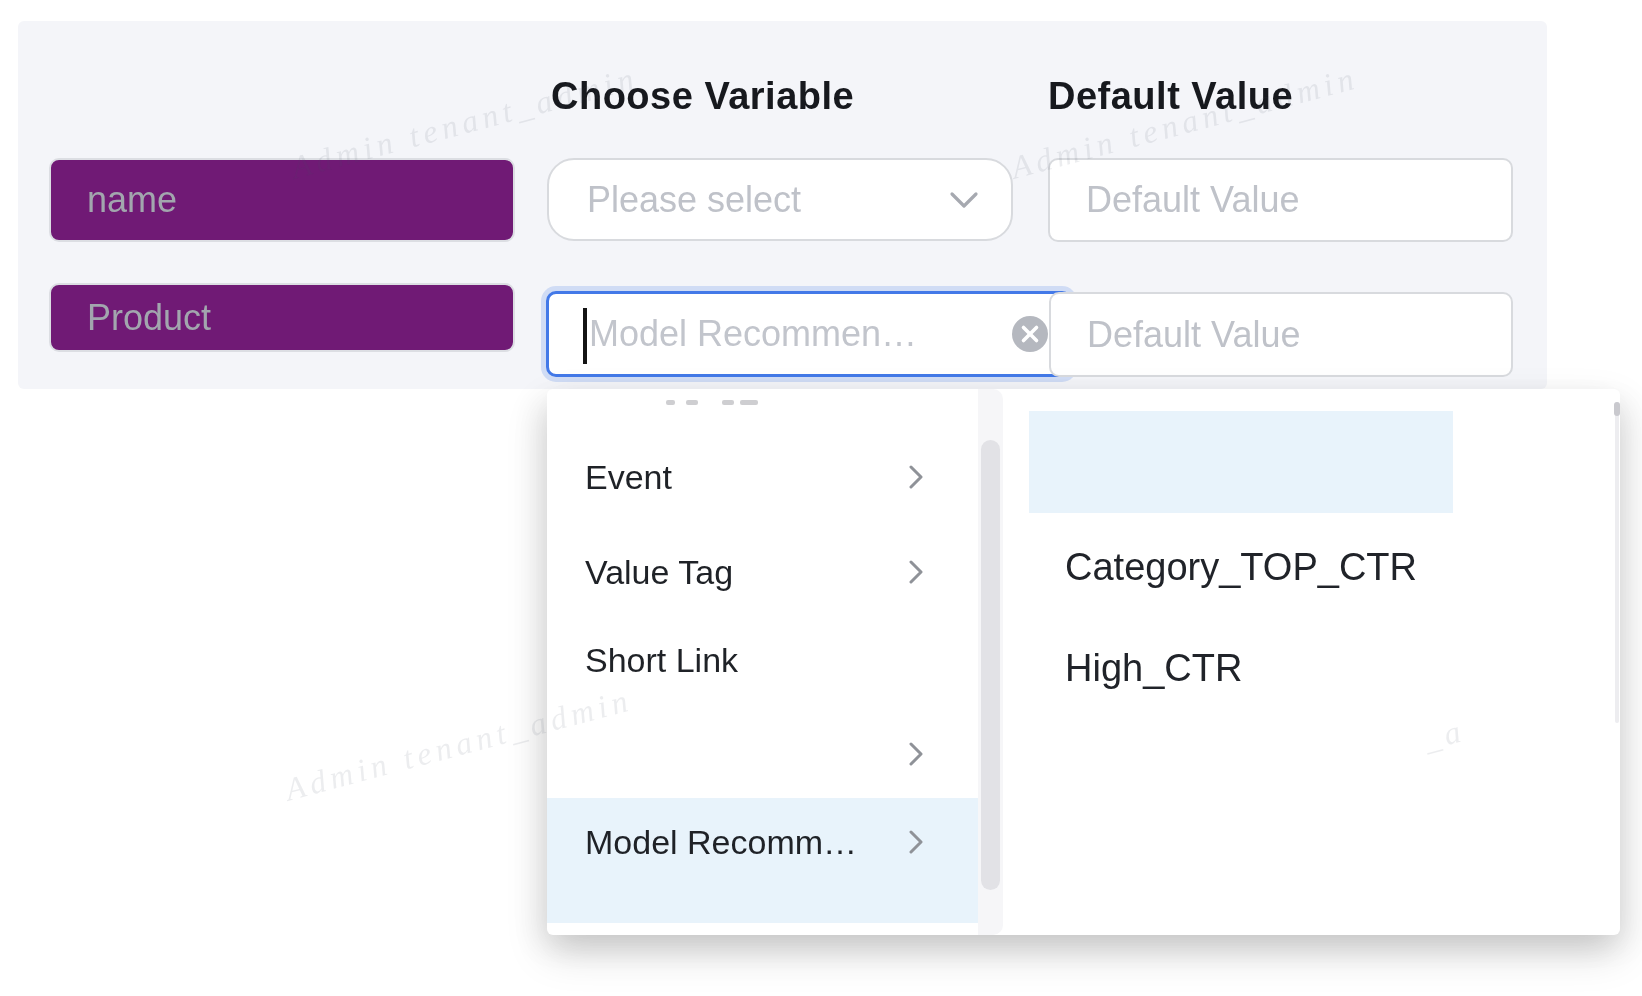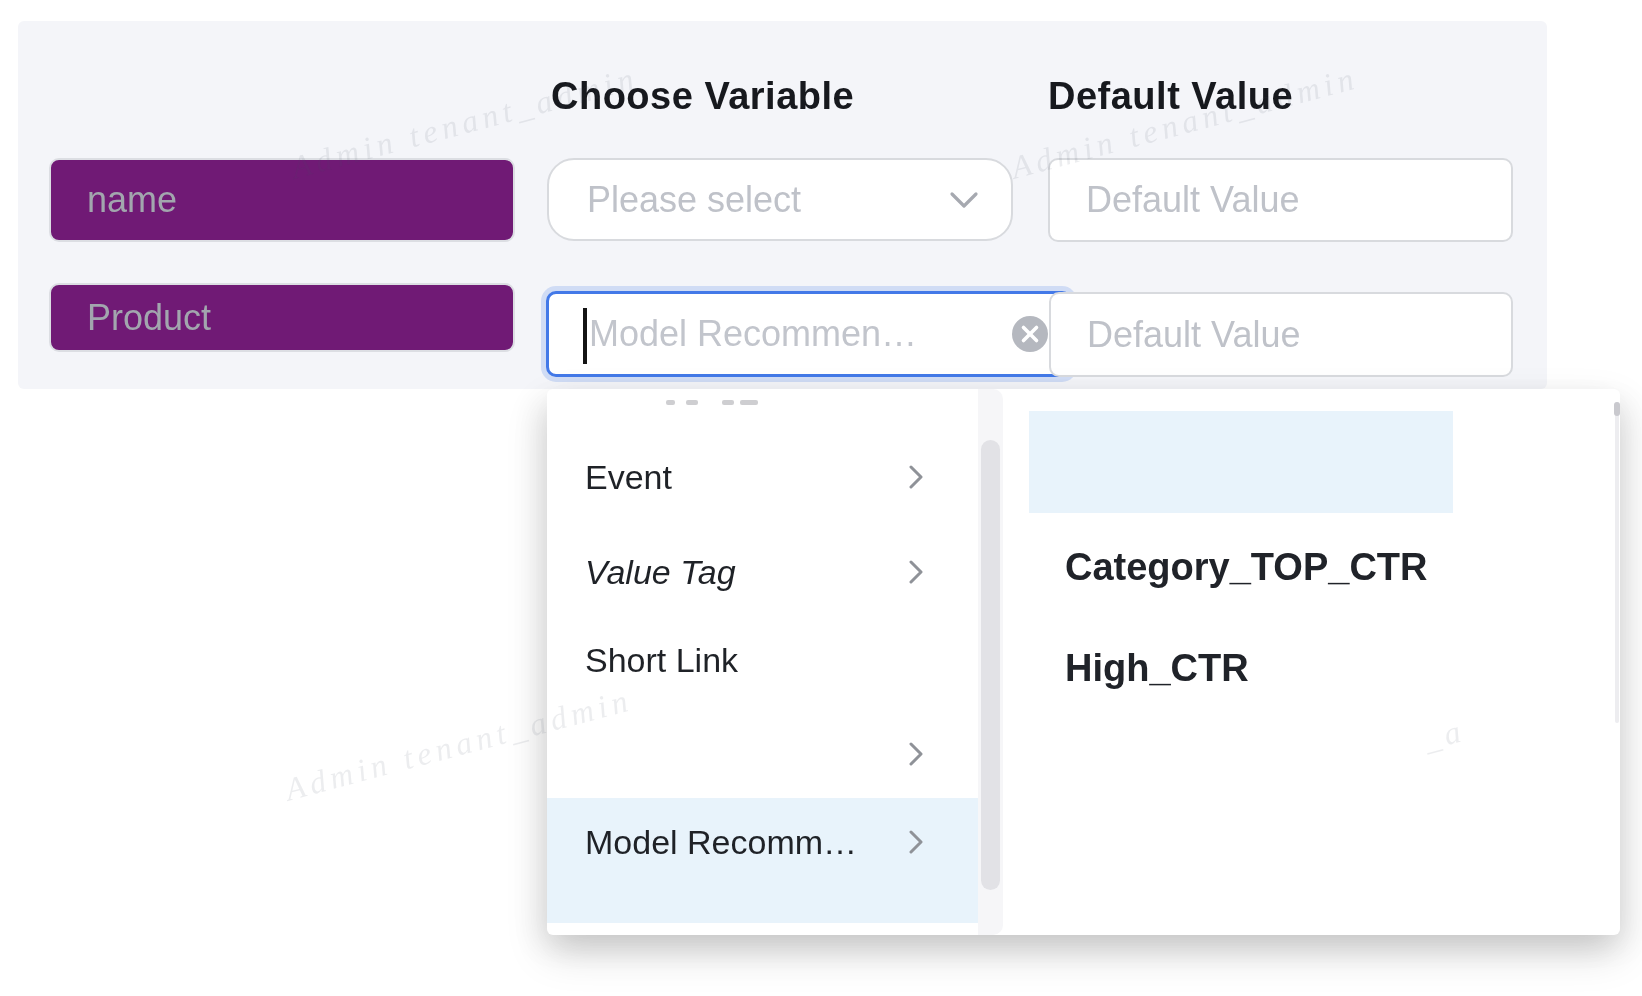--- a/index.html
+++ b/index.html
@@ -52,21 +52,21 @@
   }
   .menu-item .lab {
     margin-left:38px; font-size:34px; color:#1f2227; white-space:nowrap;
   }
   .menu-item .arrow { position:absolute; right:55px; top:50%; transform:translateY(-50%); }
   .hl { position:absolute; background:#e8f3fb; }
   .sub-item {
     position:absolute; left:482px; width:590px; height:94px;
     display:flex; align-items:center; cursor:pointer;
   }
-  .sub-item .lab { margin-left:36px; font-size:38px; color:#202329; white-space:nowrap;font-weight:bold; }
+  .sub-item .lab { margin-left:36px; font-size:38px; color:#202329; white-space:nowrap; }
   .bold500 .lab { font-weight:500; }
 
   .sb-track {
     position:absolute; left:431px; top:0; width:25px; height:546px;
     background:#f6f6f8; border-radius:0 10px 10px 0;
   }
   .sb-thumb {
     position:absolute; left:3px; top:51px; width:19px; height:450px;
     background:#e2e2e6; border-radius:10px; cursor:pointer;
   }
@@ -128,21 +128,21 @@
     </div>
 
     <div class="hl" style="left:0;top:409px;width:431px;height:125px;"></div>
 
     <div class="menu-item" style="top:41px;">
       <span class="lab">Event</span>
       <svg class="arrow" width="14" height="26" viewBox="0 0 14 26">
         <polyline points="2,3 12,13 2,23" fill="none" stroke="#8f9298" stroke-width="3" stroke-linecap="round" stroke-linejoin="round"></polyline>
       </svg>
     </div>
-    <div class="menu-item" style="top:136px;font-style:italic;">
+    <div class="menu-item" style="top:136px;">
       <span class="lab">Value Tag</span>
       <svg class="arrow" width="14" height="26" viewBox="0 0 14 26">
         <polyline points="2,3 12,13 2,23" fill="none" stroke="#8f9298" stroke-width="3" stroke-linecap="round" stroke-linejoin="round"></polyline>
       </svg>
     </div>
     <div class="menu-item" style="top:224px;">
       <span class="lab">Short Link</span>
     </div>
     <div class="menu-item" style="top:318px;">
       <svg class="arrow" width="14" height="26" viewBox="0 0 14 26">

